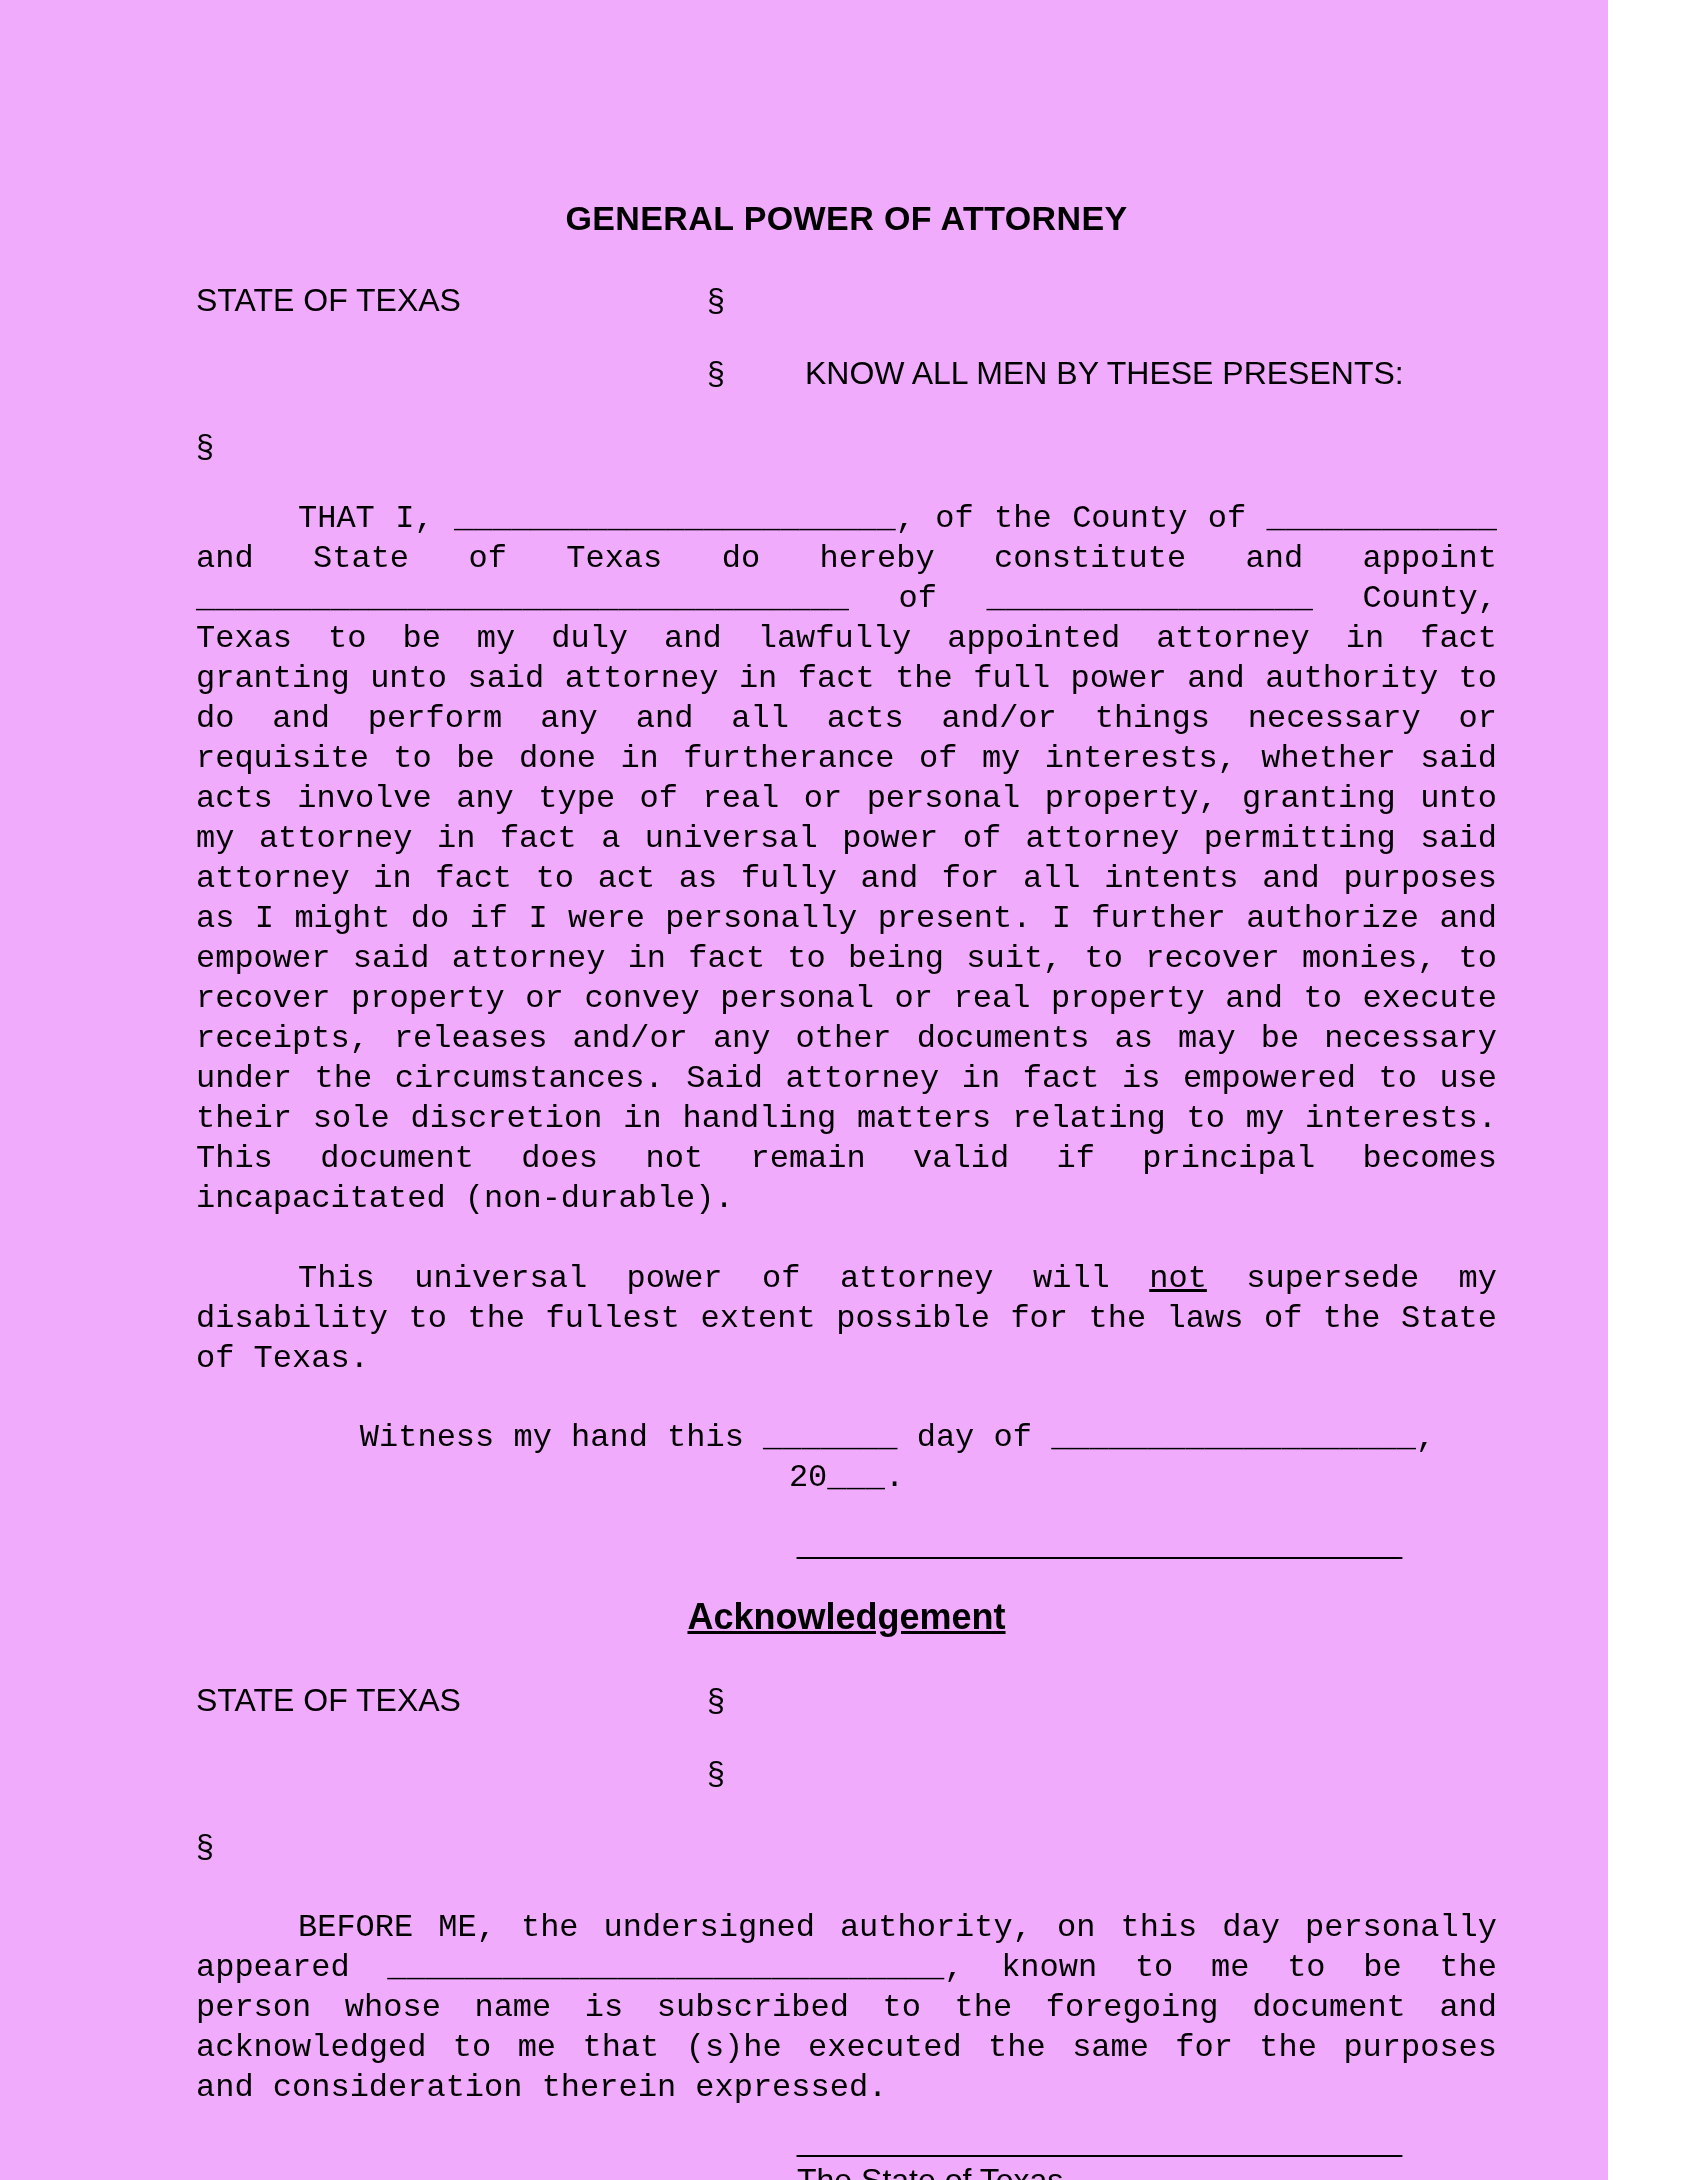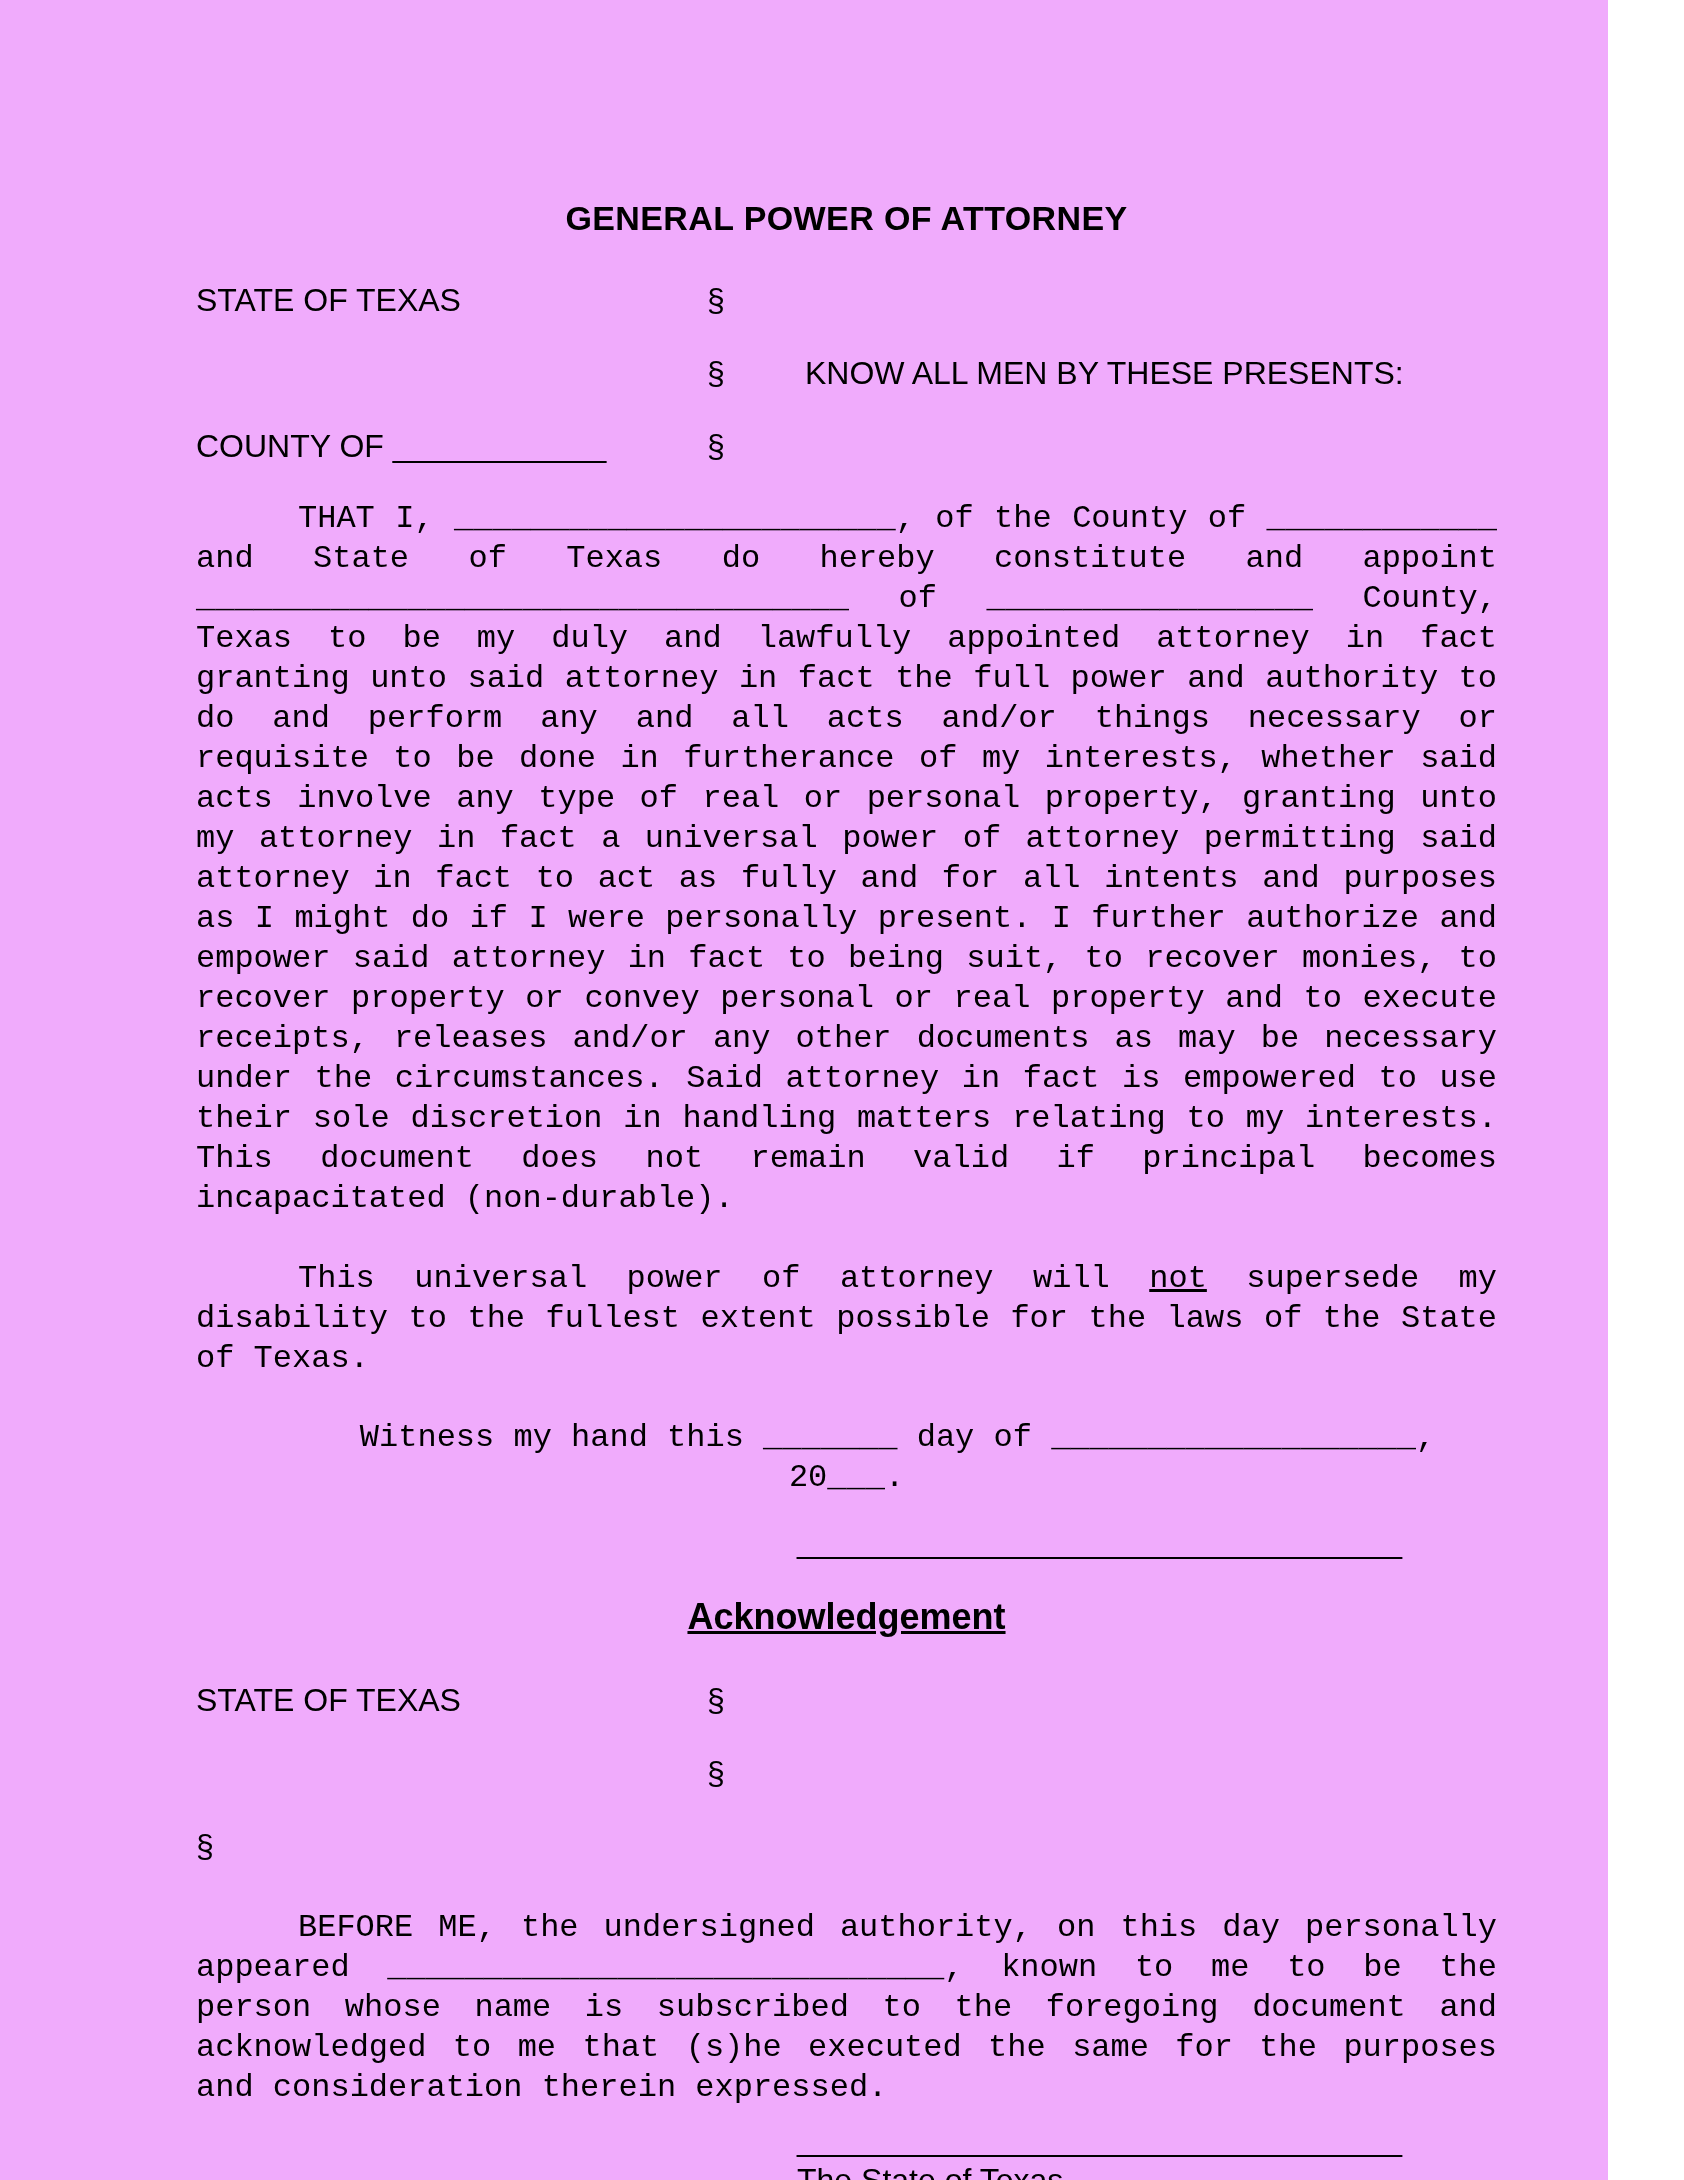--- a/index.html
+++ b/index.html
@@ -87,21 +87,20 @@
       <span class="venue-col1">STATE OF TEXAS</span>
       <span class="venue-col2">§</span>
       <span class="venue-col3"></span>
     </div>
     <div class="venue-row">
       <span class="venue-col1"></span>
       <span class="venue-col2">§</span>
       <span class="venue-col3">KNOW ALL MEN BY THESE PRESENTS:</span>
     </div>
     <div class="venue-row">
-      <span class="venue-col1">COUNTY OF ____________</span>
       <span class="venue-col2">§</span>
       <span class="venue-col3"></span>
     </div>
   </div>
 
   <p class="body-text indent p-grant">THAT I, _______________________, of the County of ____________ and State of Texas do hereby constitute and appoint __________________________________ of _________________ County, Texas to be my duly and lawfully appointed attorney in fact granting unto said attorney in fact the full power and authority to do and perform any and all acts and/or things necessary or requisite to be done in furtherance of my interests, whether said acts involve any type of real or personal property, granting unto my attorney in fact a universal power of attorney permitting said attorney in fact to act as fully and for all intents and purposes as I might do if I were personally present.  I further authorize and empower said attorney in fact to being suit, to recover monies, to recover property or convey personal or real property and to execute receipts, releases and/or any other documents as may be necessary under the circumstances. Said attorney in fact is empowered to use their sole discretion in handling matters relating to my interests. This document does not remain valid if principal becomes incapacitated (non-durable).</p>
 
   <p class="body-text indent p-disability"><span>This universal power of attorney will </span><span class="underlined">not</span><span> supersede my disability to the fullest extent possible for the laws of the State of Texas.</span></p>
 
   <p class="body-text indent p-witness">Witness my hand this _______ day of ___________________, 20___.</p>

